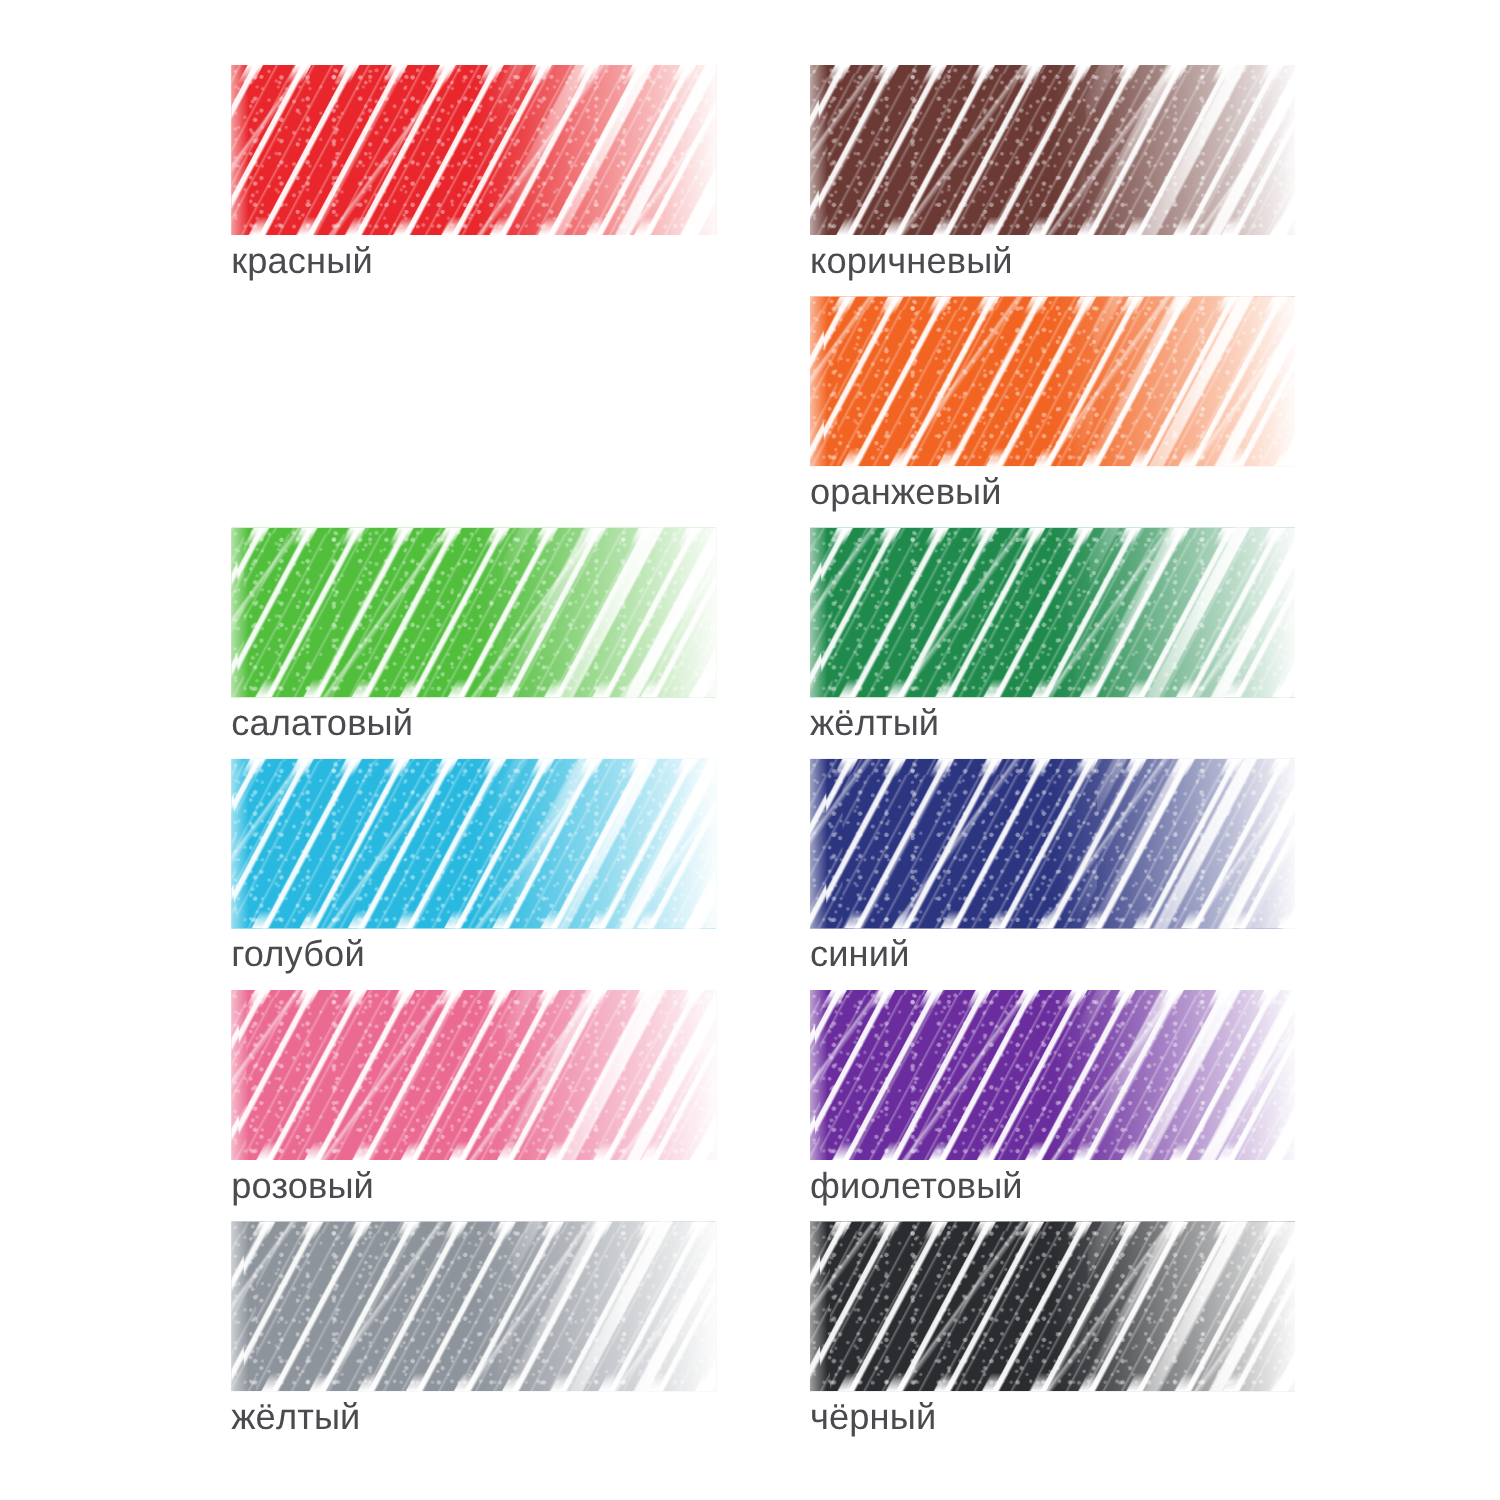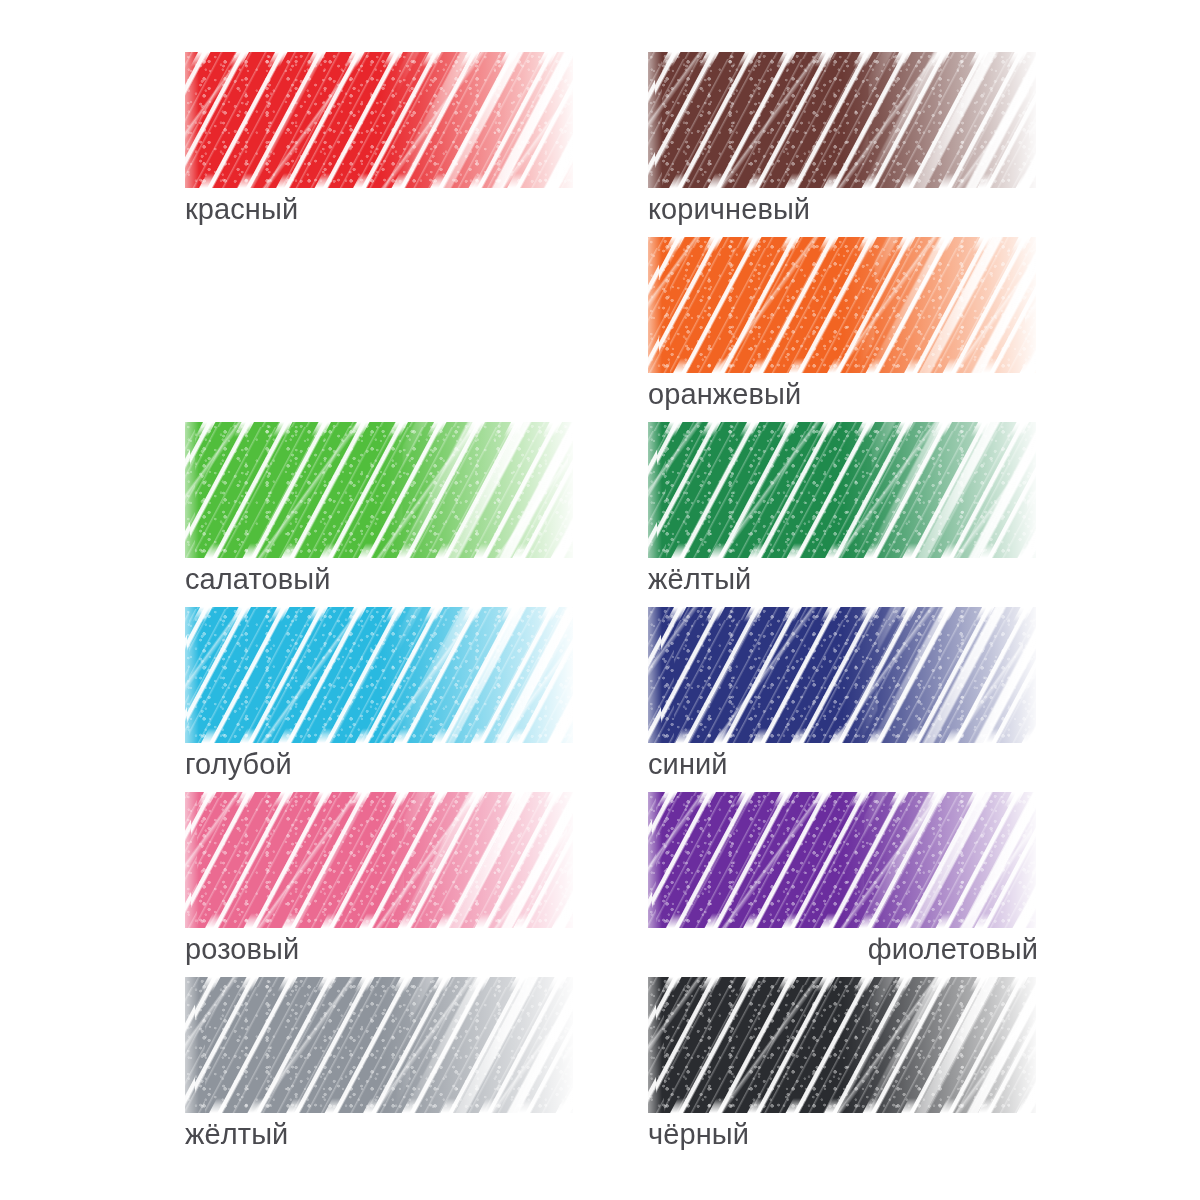--- a/index.html
+++ b/index.html
@@ -266,21 +266,21 @@
           <div class="grain"></div>
           <div class="fade"></div>
           <div class="split" style="background-position: 9px 0px;"></div>
           <div class="edge-top" style="background-position: 6px 0px;"></div>
           <div class="edge-bot" style="background-position: 15px 0px;"></div>
           <div class="edge-left"></div>
         </div>
       </div>
       <div class="swatch-label">розовый</div>
     </div>
-    <div class="swatch-cell" style="left: 648px; top: 792px; text-align: right;">
+    <div class="swatch-cell" style="left: 648px; top: 792px;">
       <div class="swatch-art">
         <div class="scribble" style="--c: #6B2D9E;">
           <div class="body" style="background-position: 4px 0px, 8px 4px, -4px 0px;"></div>
           <div class="grain"></div>
           <div class="fade"></div>
           <div class="split" style="background-position: 6px 0px;"></div>
           <div class="edge-top" style="background-position: 4px 0px;"></div>
           <div class="edge-bot" style="background-position: 13px 0px;"></div>
           <div class="edge-left"></div>
         </div>

